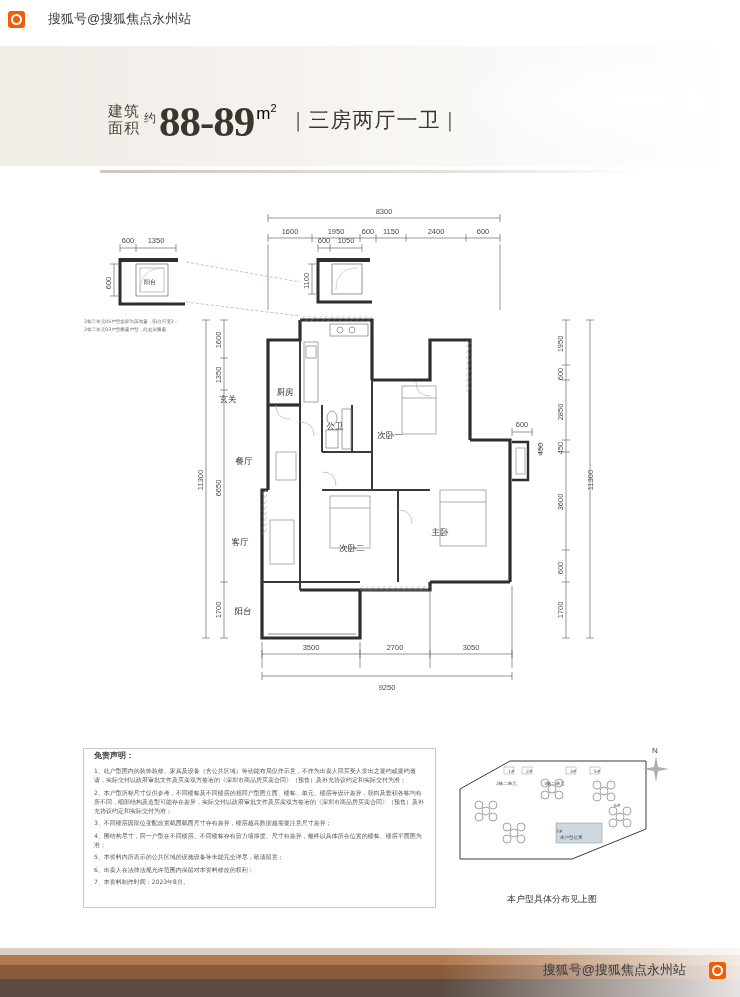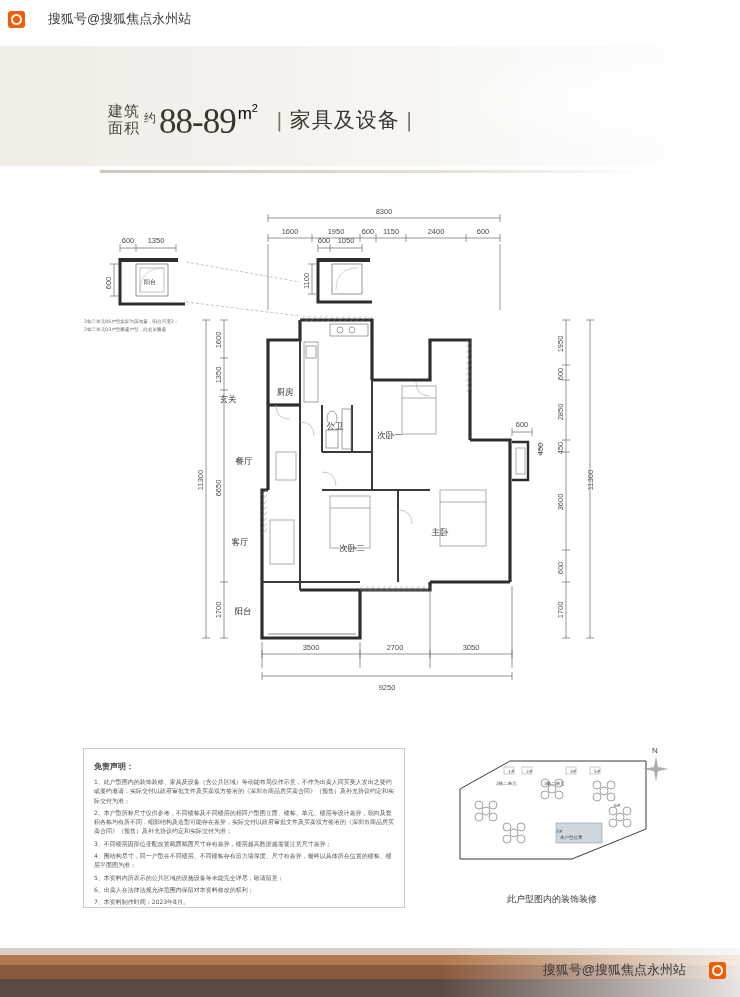--- a/index.html
+++ b/index.html
@@ -33,44 +33,44 @@
   }
   .title-wrap{
     position:absolute;left:108px;top:100px;display:flex;align-items:center;gap:2px;
   }
   .t-small{
     font-size:15px;line-height:17px;color:#4a443c;letter-spacing:1px;
     font-family:"DejaVu Sans",sans-serif;padding-bottom:4px;
   }
   .t-approx{font-size:12px;color:#4a443c;padding-bottom:8px;margin:0 1px 0 2px;}
   .t-big{
-    font-size:35px;line-height:44px;color:#3a352f;font-weight:400;letter-spacing:-1px;
+    font-size:43px;line-height:44px;color:#3a352f;font-weight:700;letter-spacing:-1px;
     font-family:"Liberation Serif",serif;
   }
   .t-sq{font-size:17px;color:#000000;padding-bottom:18px;}
   .t-sup{font-size:11px;vertical-align:super;}
   .t-rooms{
     font-size:21px;color:#3a352f;padding-bottom:5px;margin-left:10px;letter-spacing:1px;
     font-family:"DejaVu Sans",sans-serif;
   }
   .t-bar{display:inline-block;padding:0 6px;color:#7a7268;font-size:20px;}
   .hdr-rule{
     position:absolute;left:100px;top:170px;width:545px;height:3px;
     background:linear-gradient(90deg,#cfc7bb,#e8e4de 70%,#fff);
   }
   
   .plan{position:absolute;left:0;top:190px;width:592px;height:510px;}
   .dim{font-size:7.5px;fill:#4a4a4a;font-family:"Liberation Sans",sans-serif;}
   .rm{font-size:8.5px;fill:#2f2f2f;font-family:"DejaVu Sans",sans-serif;}
   .note{font-size:4.6px;fill:#666;font-family:"DejaVu Sans",sans-serif;}
   
   .disc{
-    position:absolute;left:83px;top:748px;width:322px;height:160px;
+    position:absolute;left:83px;top:748px;width:353px;height:160px;
     border:1px solid #cfcabf;background:#fff;
-    padding:12px 10px;box-sizing:border-box;
+    padding:1px 10px;box-sizing:border-box;
   }
   .disc h4{margin:0 0 5px 0;font-size:8px;color:#444;font-weight:bold;font-family:"DejaVu Sans",sans-serif;}
   .disc p{margin:0 0 3px 0;font-size:6px;line-height:1.55;color:#555;font-family:"DejaVu Sans",sans-serif;}
   
   .sitemap{position:absolute;left:452px;top:755px;width:200px;height:110px;}
   .sitecap{
     position:absolute;left:452px;top:893px;width:200px;text-align:center;
     font-size:9px;color:#3a3a3a;font-family:"DejaVu Sans",sans-serif;
   }
   .compass{position:absolute;left:636px;top:748px;width:40px;height:40px;}
@@ -96,21 +96,21 @@
 </div>
 <div class="title-wrap">
   <div class="t-small">
     <div>建筑</div>
     <div>面积</div>
   </div>
   <span class="t-approx">约</span>
   <span class="t-big">88-89</span>
   <span class="t-sq"><span>m</span><span class="t-sup">2</span></span>
   <span class="t-rooms">
-    <span class="t-bar">|</span><span>家具及设备</span><span class="t-bar">|</span>
+    <span class="t-bar">|</span><span>三房两厅一卫</span><span class="t-bar">|</span>
   </span>
 </div>
 <div class="hdr-rule"></div>
 
 <div class="plan">
 <svg width="740" height="510" viewBox="0 0 740 510" xmlns="http://www.w3.org/2000/svg">
   <defs>
     <pattern id="hatch" width="4" height="4" patternTransform="rotate(45)" patternUnits="userSpaceOnUse">
       <line x1="0" y1="0" x2="0" y2="4" stroke="#8d8d8d" stroke-width="1"></line>
     </pattern>
@@ -419,21 +419,21 @@
     <text x="108" y="84">本户型位置</text>
   </g>
   <g fill="none" stroke="#999" stroke-width="0.5">
     <rect x="52" y="12" width="10" height="7"></rect>
         <rect x="70" y="12" width="10" height="7"></rect>
     <rect x="114" y="12" width="10" height="7"></rect>
         <rect x="138" y="12" width="10" height="7"></rect>
   </g>
 </svg>
 </div>
-<div class="sitecap">此户型图内的装饰装修</div>
+<div class="sitecap">本户型具体分布见上图</div>
 
 <div class="compass">
   <span class="n">N</span>
   <svg width="40" height="40" viewBox="0 0 40 40" xmlns="http://www.w3.org/2000/svg">
     <path d="M20 8 L22 19 L33 21 L22 23 L20 34 L18 23 L7 21 L18 19 Z" fill="#9a9a9a" opacity=".8"></path>
   </svg>
 </div>
 
 <div class="bottom">
   <div class="b4"></div>

